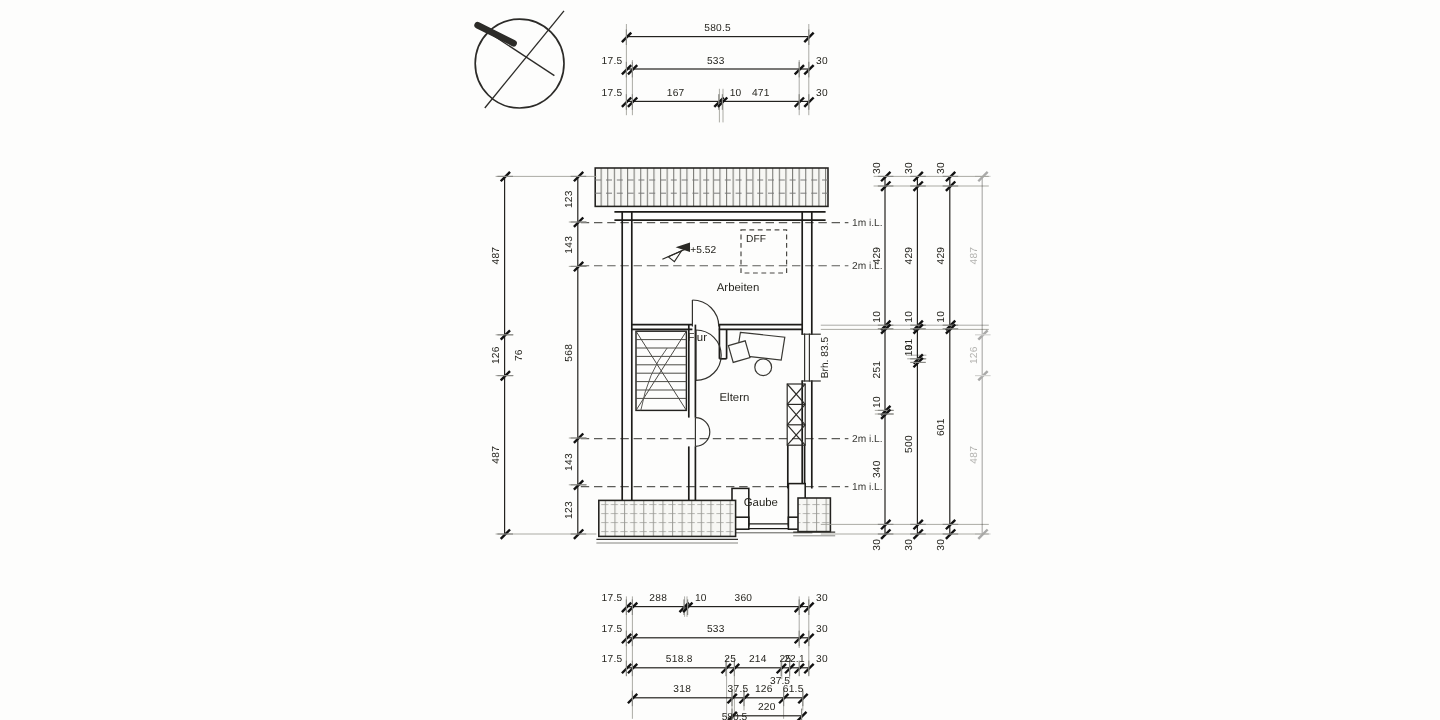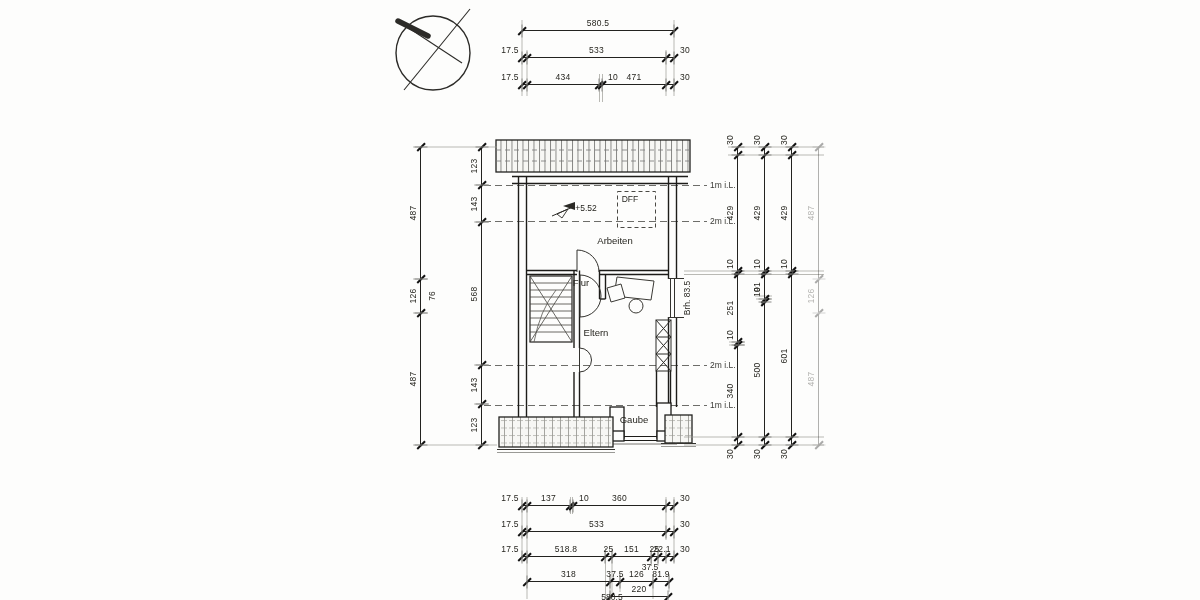--- a/index.html
+++ b/index.html
@@ -231,41 +231,41 @@
       </div>
       <div class="">
         <div class="dim-line" style="left: 522px; top: 84px; width: 152px; height: 1.4px;"></div>
         <div class="dim-tick" style="left: 522px; top: 84.7px;"></div>
         <div class="dim-guide-v" style="left: 522px; top: 84.7px;"></div>
         <div class="dim-tick" style="left: 527px; top: 84.7px;"></div>
         <div class="dim-guide-v" style="left: 527px; top: 84.7px;"></div>
         <span class="dim-label" style="left: 510px; top: 77px;">17.5</span>
         <div class="dim-tick" style="left: 599px; top: 84.7px;"></div>
         <div class="dim-guide-v" style="left: 599px; top: 84.7px;"></div>
-        <span class="dim-label" style="left: 563px; top: 77px;">434</span>
+        <span class="dim-label" style="left: 563px; top: 77px;">167</span>
         <div class="dim-tick" style="left: 602px; top: 84.7px;"></div>
         <div class="dim-guide-v" style="left: 602px; top: 84.7px;"></div>
         <span class="dim-label" style="left: 613px; top: 77px;">10</span>
         <div class="dim-tick" style="left: 666px; top: 84.7px;"></div>
         <div class="dim-guide-v" style="left: 666px; top: 84.7px;"></div>
         <span class="dim-label" style="left: 634px; top: 77px;">471</span>
         <div class="dim-tick" style="left: 674px; top: 84.7px;"></div>
         <div class="dim-guide-v" style="left: 674px; top: 84.7px;"></div>
         <span class="dim-label" style="left: 685px; top: 77px;">30</span>
       </div>
       <div class="">
         <div class="dim-line" style="left: 522px; top: 505px; width: 152px; height: 1.4px;"></div>
         <div class="dim-tick" style="left: 522px; top: 505.7px;"></div>
         <div class="dim-guide-v" style="left: 522px; top: 505.7px;"></div>
         <div class="dim-tick" style="left: 527px; top: 505.7px;"></div>
         <div class="dim-guide-v" style="left: 527px; top: 505.7px;"></div>
         <span class="dim-label" style="left: 510px; top: 498px;">17.5</span>
         <div class="dim-tick" style="left: 570px; top: 505.7px;"></div>
         <div class="dim-guide-v" style="left: 570px; top: 505.7px;"></div>
-        <span class="dim-label" style="left: 548.5px; top: 498px;">137</span>
+        <span class="dim-label" style="left: 548.5px; top: 498px;">288</span>
         <div class="dim-tick" style="left: 573px; top: 505.7px;"></div>
         <div class="dim-guide-v" style="left: 573px; top: 505.7px;"></div>
         <span class="dim-label" style="left: 584px; top: 498px;">10</span>
         <div class="dim-tick" style="left: 666px; top: 505.7px;"></div>
         <div class="dim-guide-v" style="left: 666px; top: 505.7px;"></div>
         <span class="dim-label" style="left: 619.5px; top: 498px;">360</span>
         <div class="dim-tick" style="left: 674px; top: 505.7px;"></div>
         <div class="dim-guide-v" style="left: 674px; top: 505.7px;"></div>
         <span class="dim-label" style="left: 685px; top: 498px;">30</span>
       </div>
@@ -291,21 +291,21 @@
         <div class="dim-guide-v" style="left: 527px; top: 556.7px;"></div>
         <span class="dim-label" style="left: 510px; top: 549px;">17.5</span>
         <div class="dim-tick" style="left: 605px; top: 556.7px;"></div>
         <div class="dim-guide-v" style="left: 605px; top: 556.7px;"></div>
         <span class="dim-label" style="left: 566px; top: 549px;">518.8</span>
         <div class="dim-tick" style="left: 612px; top: 556.7px;"></div>
         <div class="dim-guide-v" style="left: 612px; top: 556.7px;"></div>
         <span class="dim-label" style="left: 608.5px; top: 549px;">25</span>
         <div class="dim-tick" style="left: 651px; top: 556.7px;"></div>
         <div class="dim-guide-v" style="left: 651px; top: 556.7px;"></div>
-        <span class="dim-label" style="left: 631.5px; top: 549px;">151</span>
+        <span class="dim-label" style="left: 631.5px; top: 549px;">214</span>
         <div class="dim-tick" style="left: 658px; top: 556.7px;"></div>
         <div class="dim-guide-v" style="left: 658px; top: 556.7px;"></div>
         <span class="dim-label" style="left: 654.5px; top: 549px;">25</span>
         <div class="dim-tick" style="left: 666px; top: 556.7px;"></div>
         <div class="dim-guide-v" style="left: 666px; top: 556.7px;"></div>
         <span class="dim-label" style="left: 662px; top: 549px;">22.1</span>
         <div class="dim-tick" style="left: 674px; top: 556.7px;"></div>
         <div class="dim-guide-v" style="left: 674px; top: 556.7px;"></div>
         <span class="dim-label" style="left: 685px; top: 549px;">30</span>
       </div>
@@ -317,21 +317,21 @@
         <div class="dim-guide-v" style="left: 610px; top: 581.7px;"></div>
         <span class="dim-label" style="left: 568.5px; top: 574px;">318</span>
         <div class="dim-tick" style="left: 620px; top: 581.7px;"></div>
         <div class="dim-guide-v" style="left: 620px; top: 581.7px;"></div>
         <span class="dim-label" style="left: 615px; top: 574px;">37.5</span>
         <div class="dim-tick" style="left: 653px; top: 581.7px;"></div>
         <div class="dim-guide-v" style="left: 653px; top: 581.7px;"></div>
         <span class="dim-label" style="left: 636.5px; top: 574px;">126</span>
         <div class="dim-tick" style="left: 669px; top: 581.7px;"></div>
         <div class="dim-guide-v" style="left: 669px; top: 581.7px;"></div>
-        <span class="dim-label" style="left: 661px; top: 574px;">81.9</span>
+        <span class="dim-label" style="left: 661px; top: 574px;">61.5</span>
       </div>
       <div class="">
         <div class="dim-line" style="left: 610px; top: 596px; width: 58px; height: 1.4px;"></div>
         <div class="dim-tick" style="left: 610px; top: 596.7px;"></div>
         <div class="dim-guide-v" style="left: 610px; top: 596.7px;"></div>
         <div class="dim-tick" style="left: 668px; top: 596.7px;"></div>
         <div class="dim-guide-v" style="left: 668px; top: 596.7px;"></div>
         <span class="dim-label" style="left: 639px; top: 589px;">220</span>
       </div>
       <div class="">
@@ -452,21 +452,21 @@
         <span class="dim-label rot" style="left: 811px; top: 296px;">126</span>
         <div class="dim-tick" style="left: 818.7px; top: 445px;"></div>
         <div class="dim-guide-h" style="left: 818.7px; top: 445px;"></div>
         <span class="dim-label rot" style="left: 811px; top: 379px;">487</span>
       </div>
     </div>
 
   <div id="labels">
       <span class="room-label" style="left: 615px; top: 240px;">Arbeiten</span>
       <span class="room-label" style="left: 581px; top: 282px;">Flur</span>
-      <span class="room-label" style="left: 596px; top: 332px;">Eltern</span>
+      <span class="room-label" style="left: 612px; top: 332px;">Eltern</span>
       <span class="room-label" style="left: 634px; top: 419px;">Gaube</span>
       <span class="anno-label" style="left: 630px; top: 199px;">DFF</span>
       <span class="anno-label" style="left: 586px; top: 208px;">+5.52</span>
       <span class="anno-label rot" style="left: 687px; top: 298px;">Brh. 83.5</span>
       <span class="anno-label rot" style="left: 432px; top: 296px;">76</span>
       <span class="anno-label" style="left: 650px; top: 567px;">37.5</span>
       <span class="anno-label" style="left: 612px; top: 597px;">580.5</span>
       <span class="clear-label" style="left: 710px; top: 185px;">1m i.L.</span>
       <span class="clear-label" style="left: 710px; top: 221px;">2m i.L.</span>
       <span class="clear-label" style="left: 710px; top: 365px;">2m i.L.</span>

